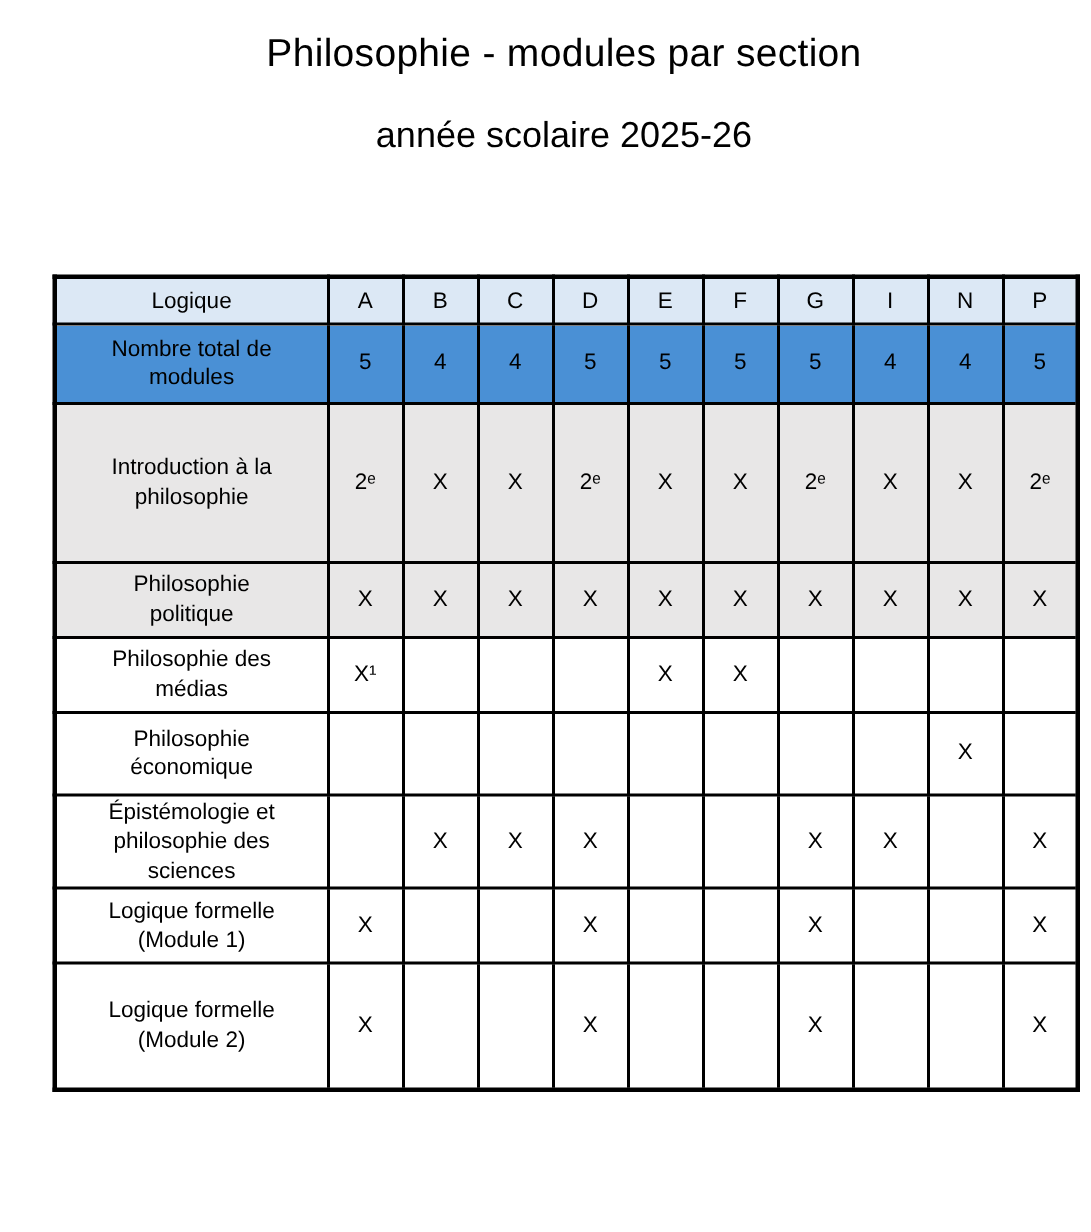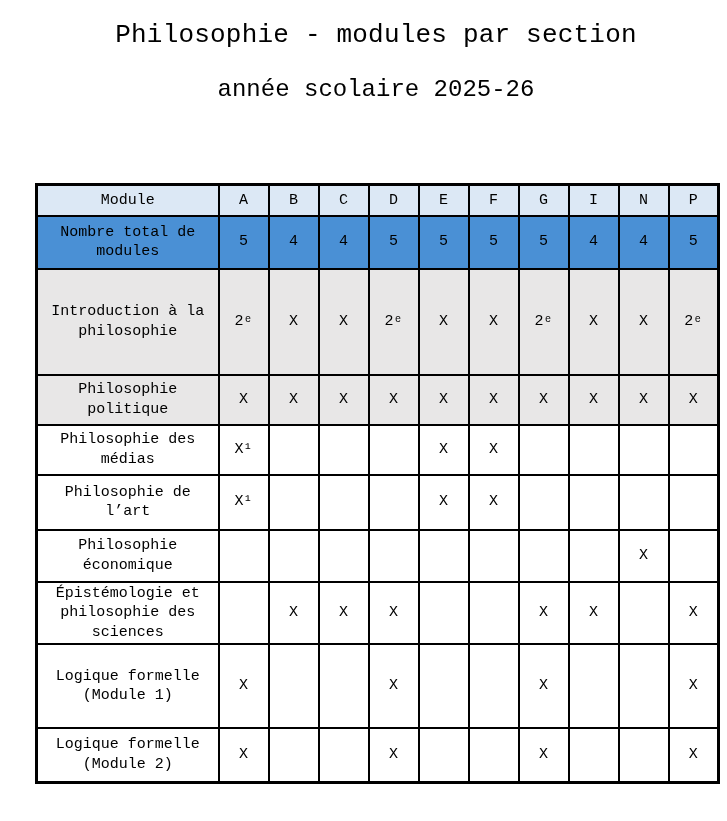--- a/index.html
+++ b/index.html
@@ -5,21 +5,21 @@
   html, body {
     margin: 0;
     padding: 0;
     background: #ffffff;
   }
   .page {
     position: relative;
     width: 727px;
     height: 821px;
     background: #ffffff;
-    font-family: Liberation Mono, monospace;
+    font-family: Liberation Sans, sans-serif;
     color: #000000;
     overflow: hidden;
   }
   .titles {
     position: absolute;
     left: 35px;
     top: 0;
     width: 682px;
     text-align: center;
   }
@@ -95,21 +95,21 @@
         <col class="c-data">
         <col class="c-data">
         <col class="c-data">
         <col class="c-data">
         <col class="c-data">
         <col class="c-data">
         <col class="c-data">
       </colgroup>
     <tbody id="table-body">
         <tr class="row-header">
-          <th class="label-cell sep-right">Module</th>
+          <th class="label-cell sep-right">Logique</th>
           <th>A</th>
           <th class="sep-right">B</th>
           <th>C</th>
           <th>D</th>
           <th>E</th>
           <th>F</th>
           <th>G</th>
           <th>I</th>
           <th>N</th>
           <th>P</th>
@@ -164,33 +164,20 @@
           <td></td>
           <td></td>
           <td>X</td>
           <td>X</td>
           <td></td>
           <td></td>
           <td></td>
           <td></td>
         </tr>
         <tr class="row-white">
-          <td class="label-cell sep-right">Philosophie de l’art</td>
-          <td>X¹</td>
-          <td class="sep-right"></td>
-          <td></td>
-          <td></td>
-          <td>X</td>
-          <td>X</td>
-          <td></td>
-          <td></td>
-          <td></td>
-          <td></td>
-        </tr>
-        <tr class="row-white">
           <td class="label-cell sep-right">Philosophie
 économique</td>
           <td></td>
           <td class="sep-right"></td>
           <td></td>
           <td></td>
           <td></td>
           <td></td>
           <td></td>
           <td></td>

